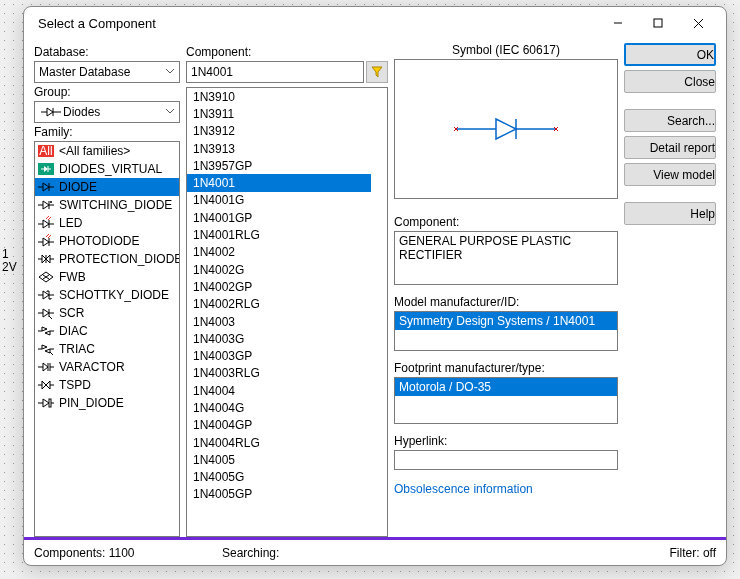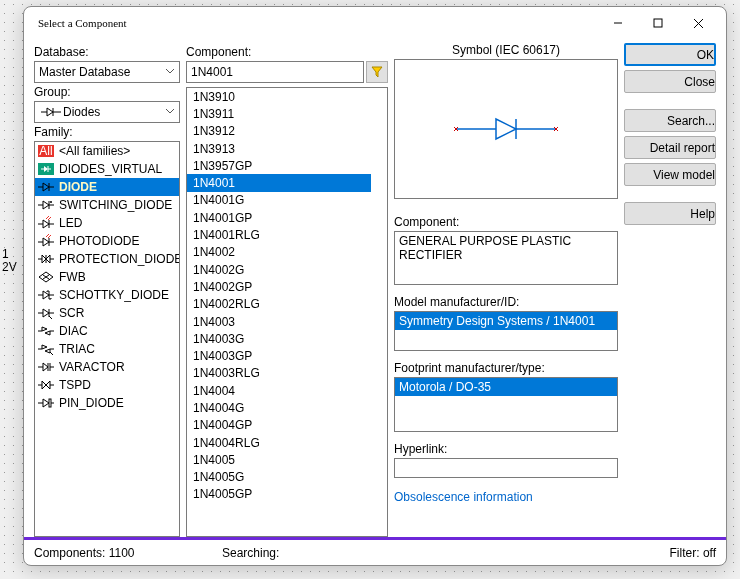--- a/index.html
+++ b/index.html
@@ -5,35 +5,35 @@
   * { box-sizing: border-box; font-family: "Segoe UI", Tahoma, sans-serif; font-size: 12px; }
   body { margin: 0; background: #f0f0f0; width: 740px; height: 579px; overflow: hidden; position: relative; }
   .bg-dots { position: absolute; inset: 0;
     background-image: radial-gradient(#999 0.5px, transparent 0.5px);
     background-size: 9px 9px; }
   .bg-label { position: absolute; left: 2px; top: 248px; font-size: 13px; color: #000; line-height: 1.1; }
   .dialog { position: absolute; left: 23px; top: 6px; width: 704px; height: 560px;
     background: #fff; border: 1px solid #888; border-radius: 8px;
     box-shadow: 0 4px 20px rgba(0,0,0,.2); display: flex; flex-direction: column; }
   .titlebar { height: 32px; display: flex; align-items: center; padding: 0 8px 0 14px; }
-  .titlebar .title { flex: 1; font-size: 11px; font-family: Liberation Serif, serif; }
+  .titlebar .title { flex: 1; font-size: 13px; }
   .wbtn { width: 40px; height: 24px; display: flex; align-items: center; justify-content: center; color: #333; }
   .body { flex: 1; display: flex; padding: 4px 10px 0 10px; gap: 6px; min-height: 0; }
   .col { display: flex; flex-direction: column; min-height: 0; }
   .col1 { width: 146px; }
   .col2 { width: 202px; }
   .col3 { flex: 1; }
   .col4 { width: 92px; gap: 4px; }
   .lbl { color: #000; margin: 2px 0 2px 0; }
   .combo { height: 22px; border: 1px solid #7a7a7a; display: flex; align-items: center; padding: 0 4px; background: #fff; position: relative; }
   .combo .arrow { position: absolute; right: 4px; top: 4px; }
   .combo.icon span.cico { width: 24px; display: flex; justify-content: center; }
   .listbox { flex: 1; border: 1px solid #7a7a7a; background: #fff; overflow-y: auto; overflow-x: hidden; min-height: 0; }
   .frow { display: flex; align-items: center; height: 18px; padding: 0 2px; gap: 4px; white-space: nowrap; }
-  .frow.sel { background: #0078d7; color: #fef9c3; font-weight: bold; }
+  .frow.sel { background: #0078d7; color: #000000; }
   .fico { width: 18px; height: 14px; display: flex; align-items: center; justify-content: center; }
   .crow { height: 17.3px; padding: 0 6px; display: flex; align-items: center; white-space: nowrap; }
   .crow.sel { background: #0078d7; color: #fff; }
   .comp-input-row { display: flex; gap: 2px; }
   .textinput { flex: 1; height: 22px; border: 1px solid #7a7a7a; padding: 0 4px; }
   .filterbtn { width: 22px; height: 22px; border: 1px solid #adadad; background: #e1e1e1; display: flex; align-items: center; justify-content: center; }
   .btn { height: 23px; border: 1px solid #adadad; background: #e1e1e1; display: flex; align-items: center; justify-content: flex-end; border-radius: 2px; }
   .btn.primary { border: 2px solid #0078d7; }
   .symbolbox { border: 1px solid #7a7a7a; height: 140px; background: #fff; display: flex; align-items: center; justify-content: center; }
   .infobox { border: 1px solid #7a7a7a; background: #fff; }
@@ -352,21 +352,21 @@
       </div>
 
       <div class="spacer8"></div>
       <div class="lbl">Model manufacturer/ID:</div>
       <div class="infobox" style="height:40px">
         <div class="row sel">Symmetry Design Systems / 1N4001</div>
       </div>
 
       <div class="spacer8"></div>
       <div class="lbl">Footprint manufacturer/type:</div>
-      <div class="infobox" style="height:55px">
+      <div class="infobox" style="height:47px">
         <div class="row sel">Motorola / DO-35</div>
       </div>
 
       <div class="spacer8"></div>
       <div class="lbl">Hyperlink:</div>
       <div class="infobox" style="height:20px"></div>
 
       <div class="link">Obsolescence information</div>
     </div>
 

